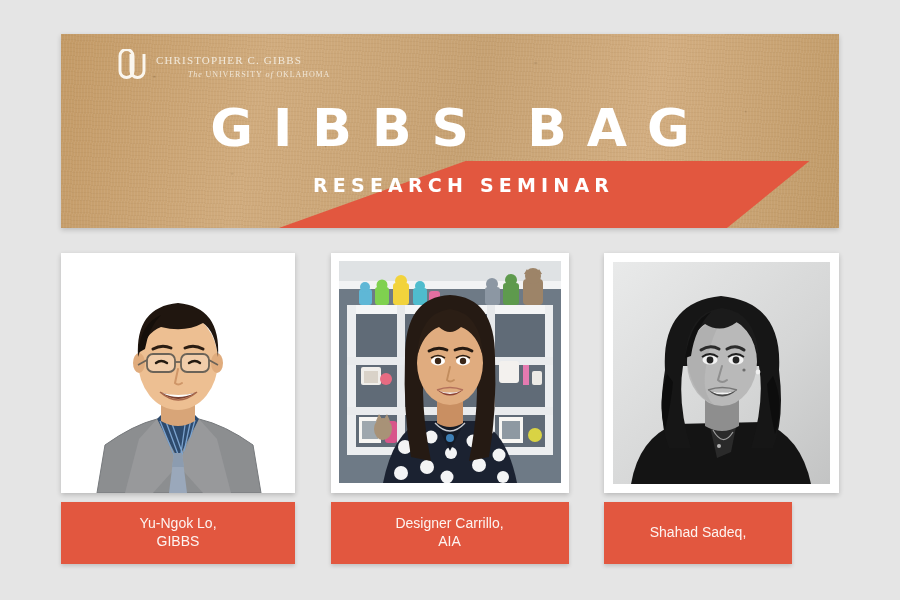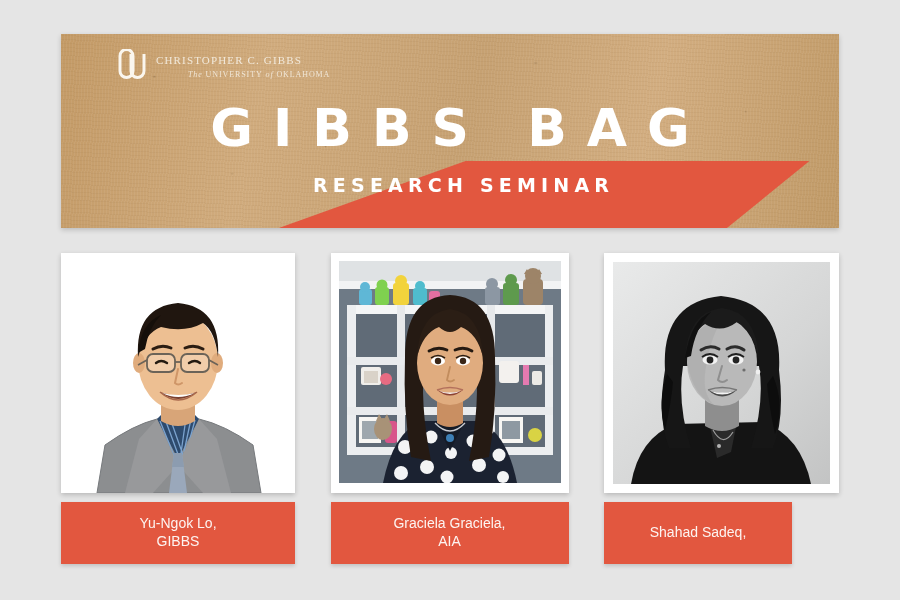--- a/index.html
+++ b/index.html
@@ -360,21 +360,21 @@
         <path d="M117 97 Q124 92 131 97" stroke="#2a1d13" stroke-width="1.6" fill="none"></path>
 
         <path d="M111 106 L108 119 Q111 122 115 119" stroke="#c28c5d" stroke-width="1.8" fill="none" stroke-linecap="round"></path>
 
         <path d="M98 129 Q111 140 124 129 Q111 135 98 129 Z" fill="#8c4234"></path>
         <path d="M100 130 Q111 136 122 130 Q111 133 100 130 Z" fill="#fbf8f5"></path>
         <path d="M98 129 Q111 124 124 129" stroke="#b3705c" stroke-width="1.6" fill="none"></path>
       </svg>
     </div>
     <div class="caption">
-      <span>Graciela Graciela,</span>
+      <span>Designer Carrillo,</span>
       <span>AIA</span>
     </div>
   </div>
 
   <div class="panel" id="panel-3">
     <div class="photo-card">
       <svg class="portrait" viewBox="0 0 217 222" preserveAspectRatio="xMidYMid slice">
         <defs>
           <linearGradient id="bwbg" x1="0" y1="0" x2="1" y2="1">
             <stop offset="0%" stop-color="#e9eaea"></stop>

